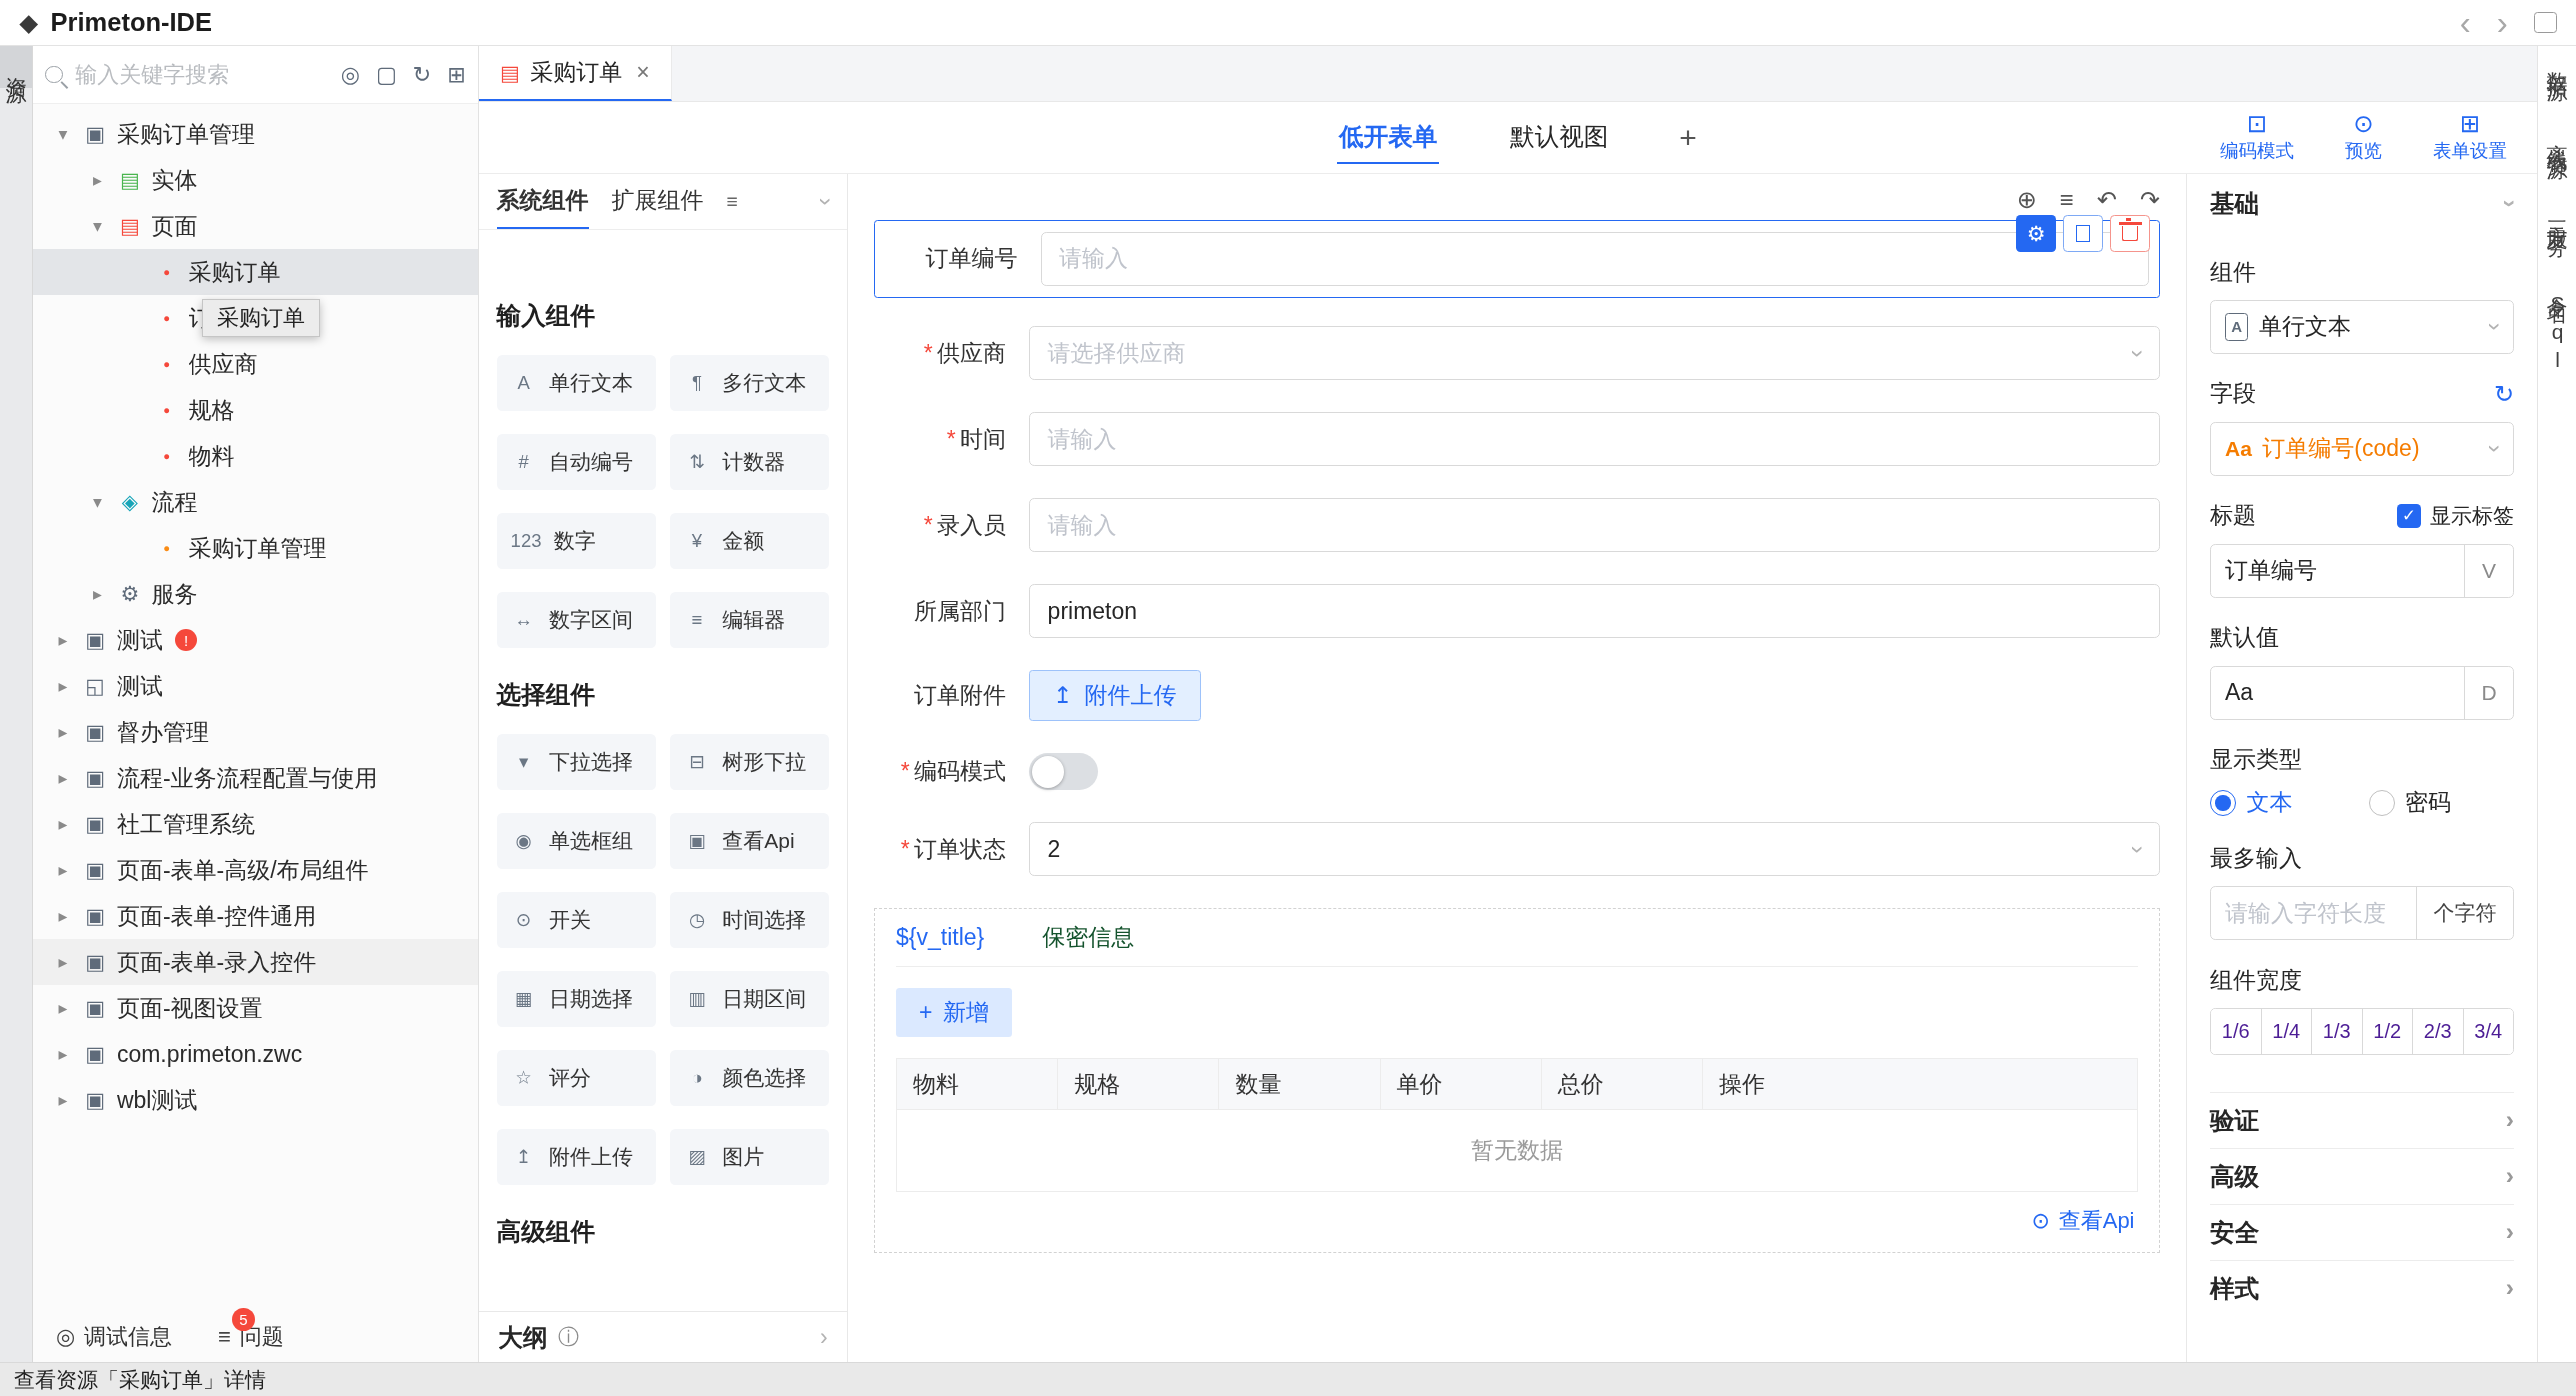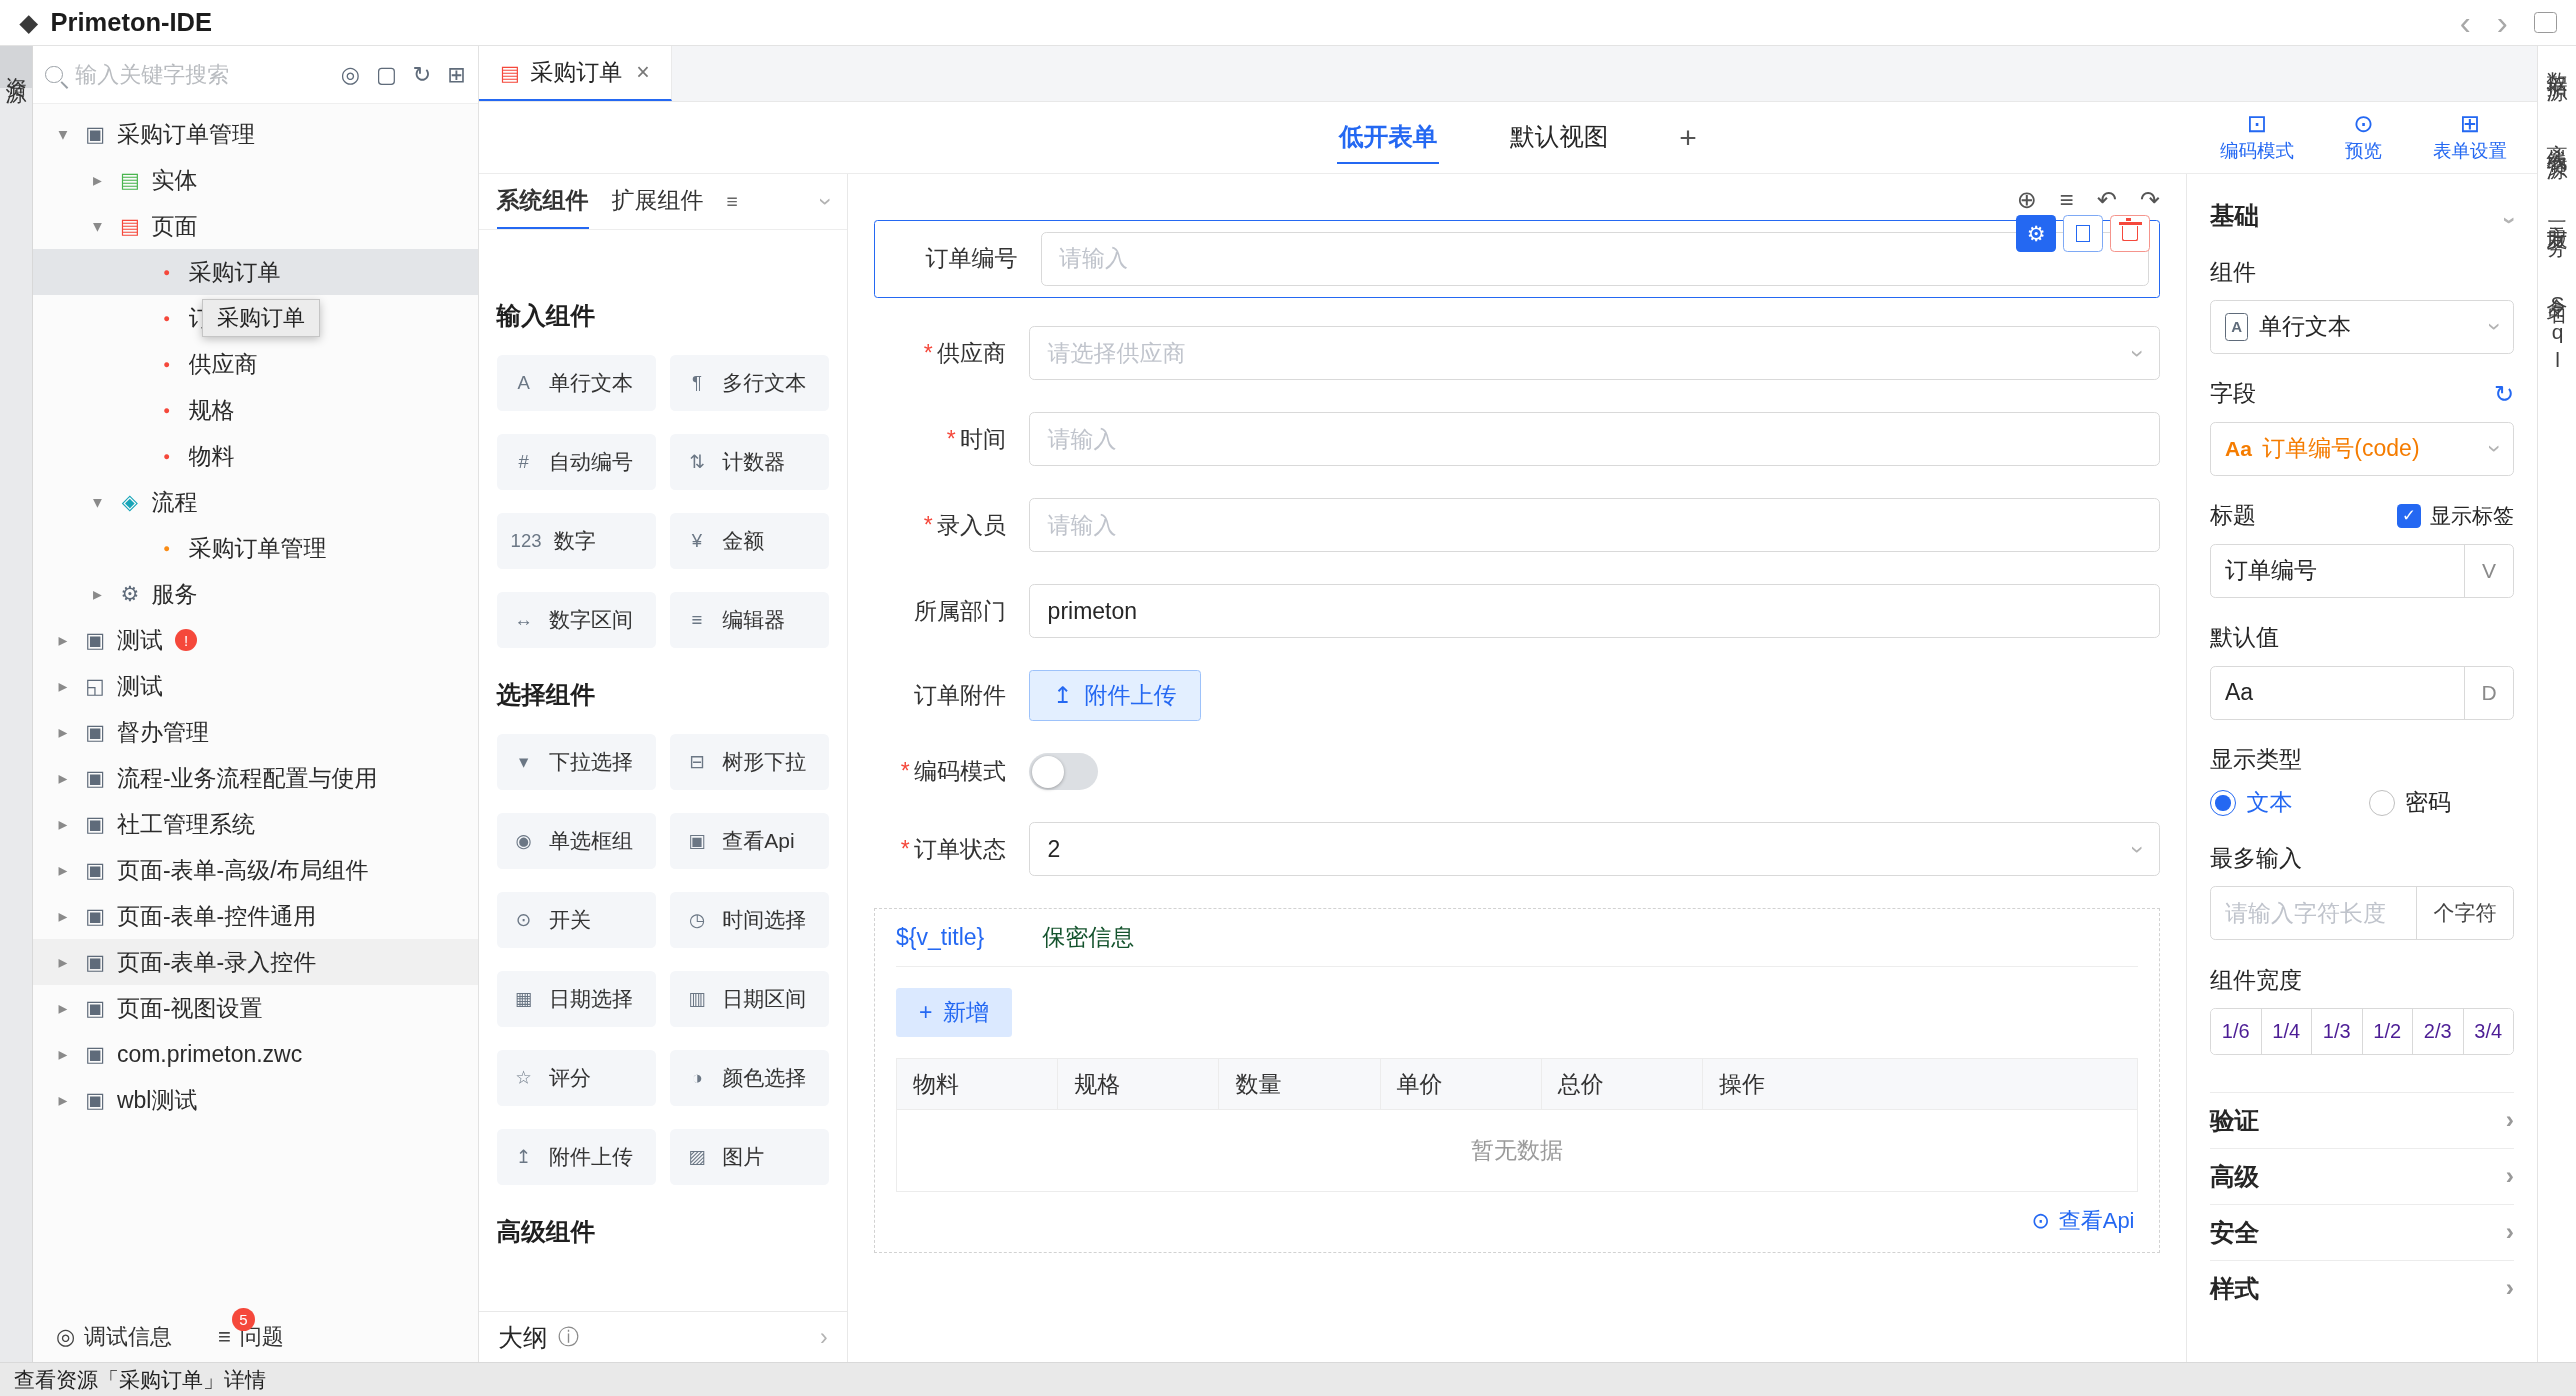--- a/index.html
+++ b/index.html
@@ -78,21 +78,21 @@
 .pal-tab.active{font-weight:700;border-bottom-color:#2468f2;}
 .pal-menu{display:flex;align-items:center;color:#666;font-size:19.3px;cursor:pointer;}
 .pal-collapse{margin-left:auto;display:flex;align-items:center;color:#999;cursor:pointer;}
 .pal-body{flex:1;overflow:hidden;padding:17.6px 17.6px 0;}
 .pgroup-title{font-size:24.6px;font-weight:700;color:#1f1f1f;margin:30px 0 23px;}
 .pgroup-title:first-child{margin-top:5.3px;}
 .pgrid{display:grid;grid-template-columns:1fr 1fr;gap:23px 14px;}
 .pitem{height:56px;background:#f4f6f9;border-radius:5.3px;display:flex;align-items:center;gap:12.3px;padding:0 14px;font-size:21px;color:#333;cursor:grab;}
 .picon{min-width:26px;text-align:center;font-size:18.5px;color:#6b7785;}
 .outline-bar{height:51px;flex:0 0 auto;border-top:0.9px solid #e8e8e8;display:flex;align-items:center;gap:10.5px;padding:0 19.3px;}
-.outline-label{font-size:24.6px;font-weight:400;}
+.outline-label{font-size:24.6px;font-weight:700;}
 .info-ic{color:#8a8a8a;font-size:21px;}
 .outline-chev{margin-left:auto;color:#999;font-size:24.6px;cursor:pointer;}
 
 
 .canvas{flex:1;min-width:0;padding:8.8px 26px 0;overflow:hidden;position:relative;background:#fff;}
 .canvas-tools{display:flex;justify-content:flex-end;gap:23px;color:#555;font-size:24px;height:35px;align-items:center;}
 .canvas-tools span{cursor:pointer;}
 .fieldrow{display:flex;align-items:center;margin-bottom:32px;}
 .flabel{width:132px;flex:0 0 auto;text-align:right;margin-right:23px;font-size:23px;color:#333;}
 .star{color:#f5483b;margin-right:4.4px;}
@@ -126,21 +126,21 @@
 .sf-table{border:0.9px solid #ececec;}
 .sf-thead{display:flex;height:51px;background:#f7f8fa;align-items:stretch;border-bottom:0.9px solid #ececec;}
 .sf-th{flex:0 0 13%;display:flex;align-items:center;padding:0 16px;font-size:23px;color:#333;border-right:0.9px solid #ececec;}
 .sf-th:last-child{flex:1;border-right:none;}
 .sf-empty{height:81px;display:flex;align-items:center;justify-content:center;color:#9a9a9a;font-size:23px;background:#fff;}
 .api-row{display:flex;justify-content:flex-end;align-items:center;gap:8.8px;padding:14px 3.5px 1.8px;color:#2468f2;font-size:22px;}
 .api-row a{color:#2468f2;text-decoration:none;cursor:pointer;}
 
 
 .props{width:351px;flex:0 0 auto;border-left:0.9px solid #e8e8e8;padding:0 23px;overflow:hidden;background:#fff;}
-.props-header{height:58px;display:flex;align-items:flex-end;font-size:24.6px;font-weight:700;cursor:pointer;}
+.props-header{height:58px;display:flex;align-items:center;font-size:24.6px;font-weight:700;cursor:pointer;}
 .props-header .chev{margin-left:auto;}
 .plabel{font-size:23px;color:#262626;margin:24.6px 0 12.3px;}
 .plabel.split{display:flex;align-items:center;justify-content:space-between;}
 .plabel .right{margin-left:auto;display:flex;align-items:center;gap:8.8px;}
 .refresh{color:#2468f2;font-size:24px;cursor:pointer;}
 .pselect{height:54px;border:0.9px solid #d9d9d9;border-radius:5.3px;display:flex;align-items:center;gap:10.5px;padding:0 14px;font-size:23px;cursor:pointer;background:#fff;}
 .pselect .chev{margin-left:auto;}
 .abox{height:28px;display:flex;align-items:center;padding:0 5.3px;border:1.8px solid #5f6b7a;border-radius:3.5px;font-size:15px;color:#5f6b7a;font-weight:700;}
 .aa-prefix{color:#f57c00;font-weight:700;font-size:21px;}
 .orange{color:#f57c00;}

